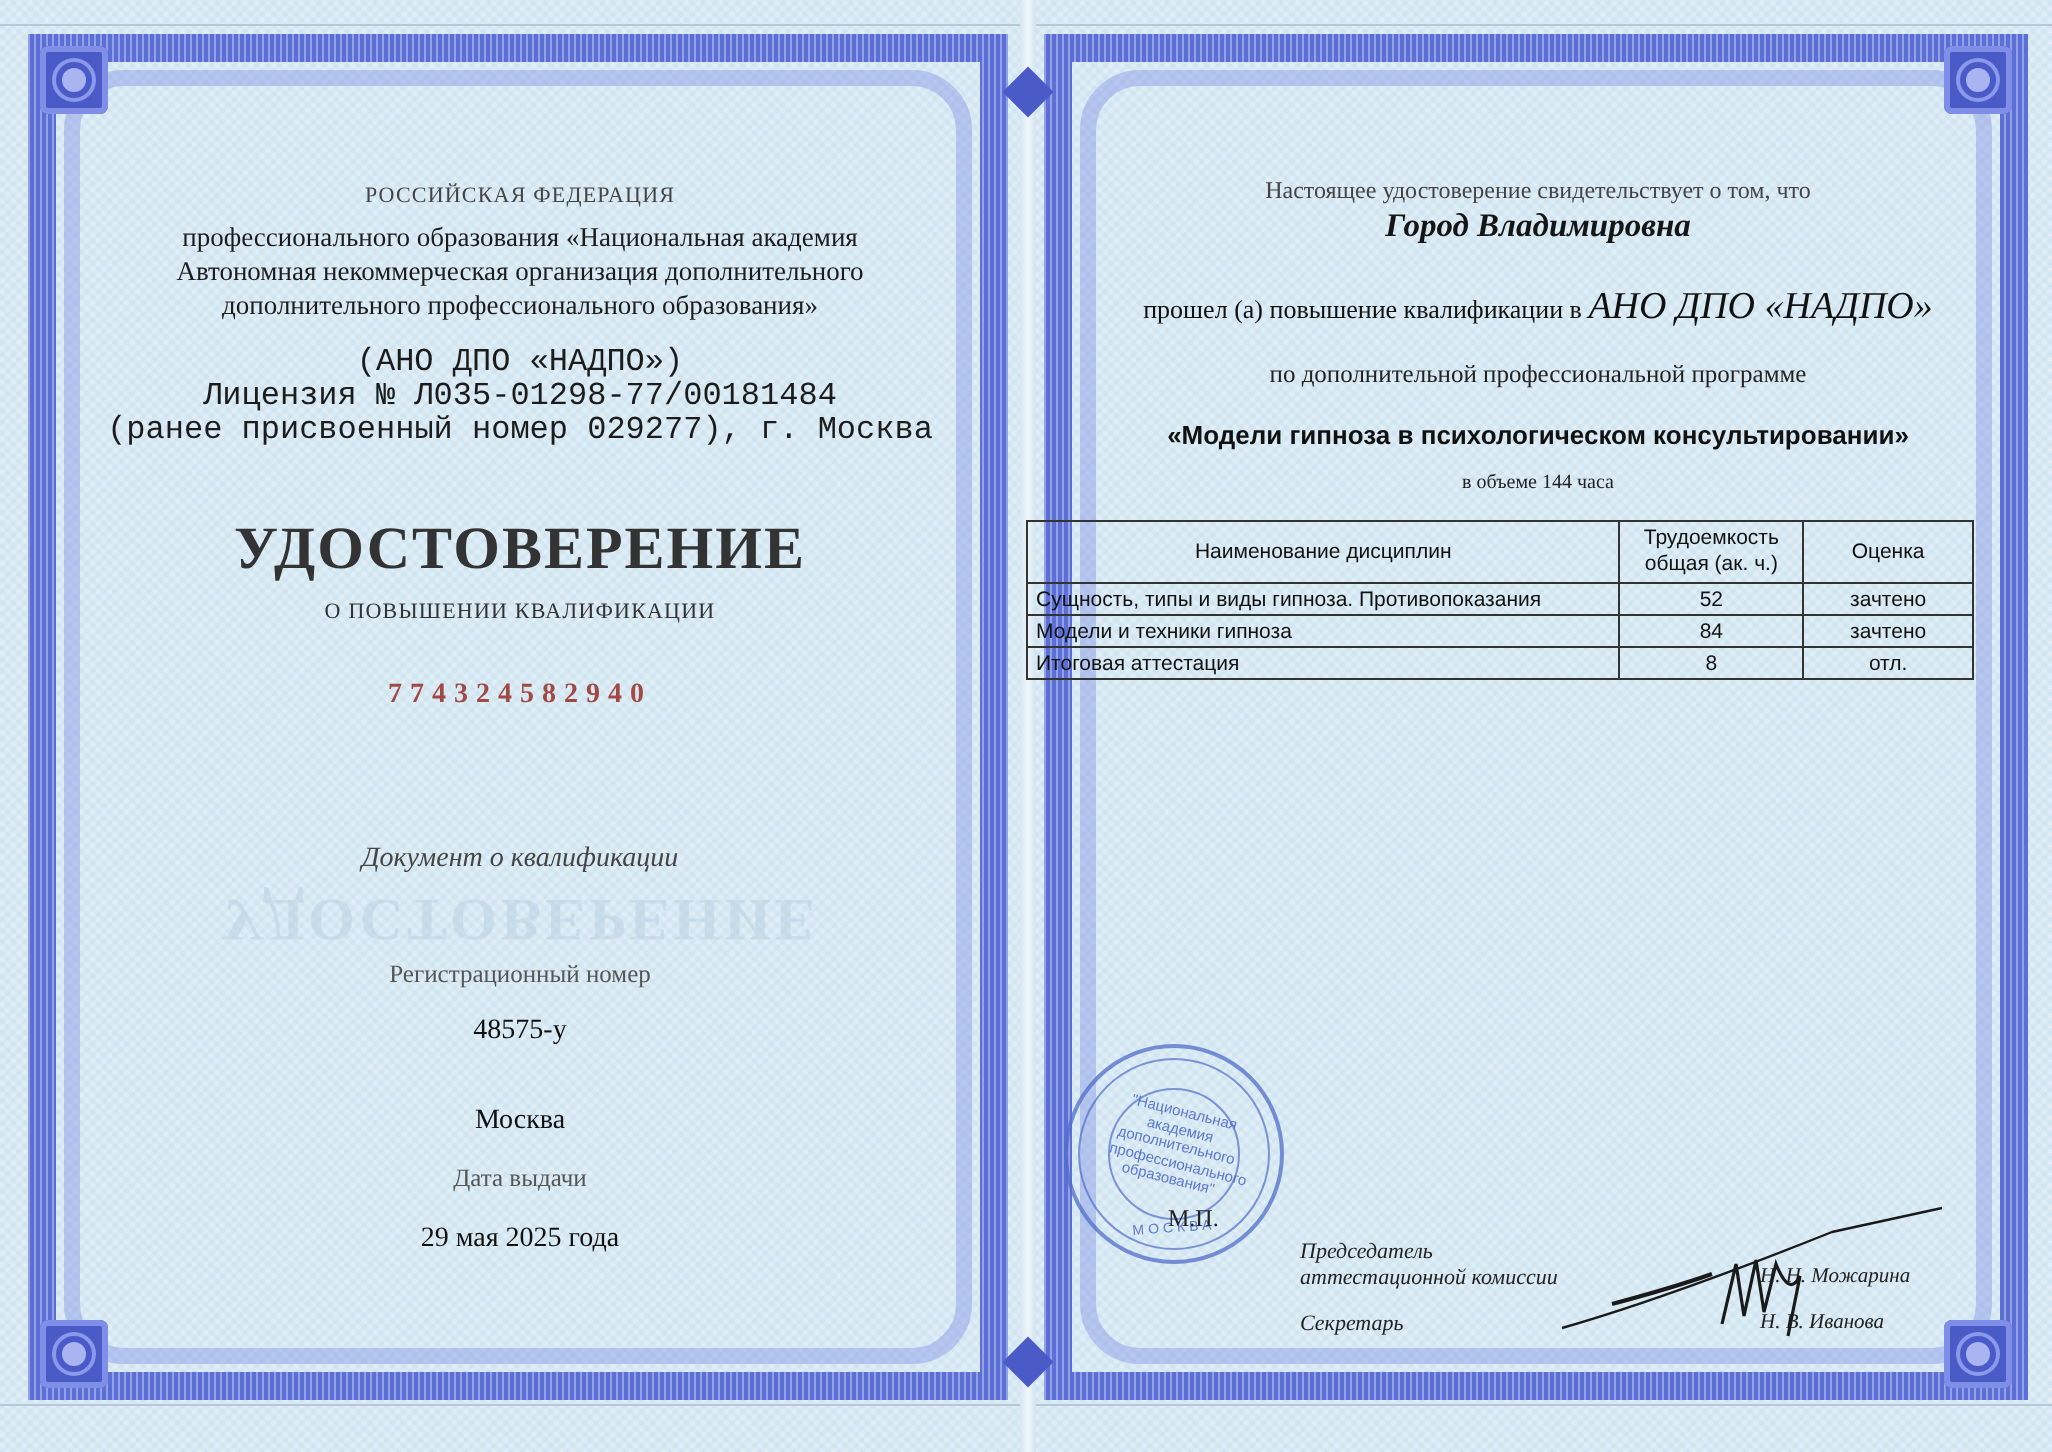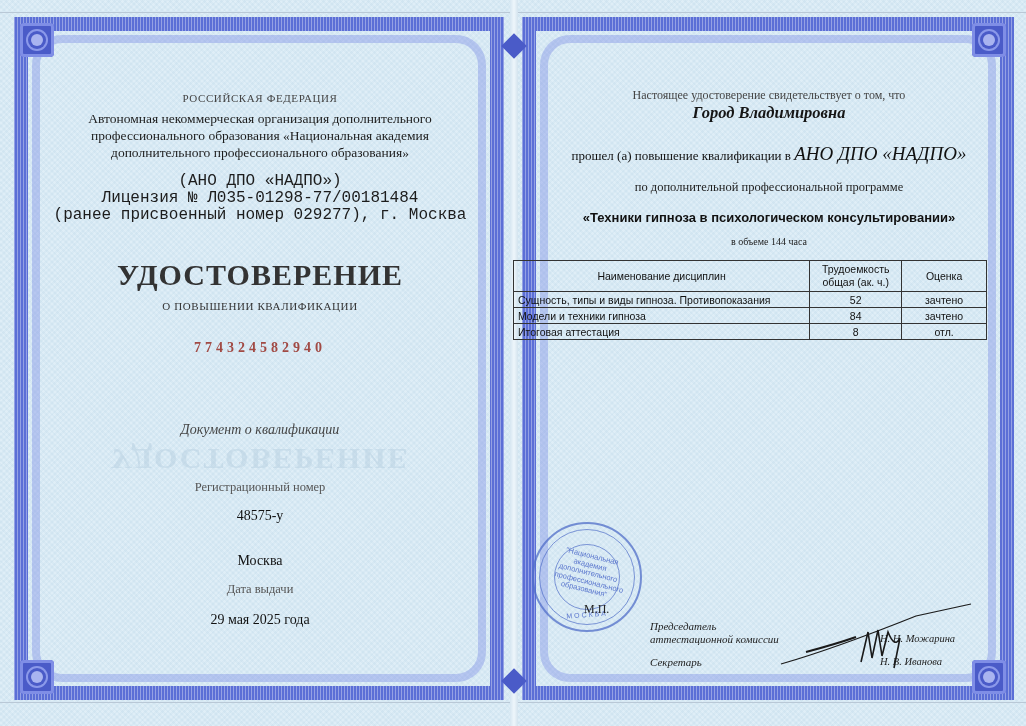--- a/index.html
+++ b/index.html
@@ -128,22 +128,22 @@
   <div class="corner" style="left:972px;top:23px"></div>
   <div class="corner" style="left:972px;top:660px"></div>
 
   <div class="spine"></div>
   <div class="spine-ornament"></div>
   <div class="spine-ornament spine-ornament-b"></div>
 
   <div class="page page-left">
     <div class="l-country">РОССИЙСКАЯ ФЕДЕРАЦИЯ</div>
     <div class="l-org">
+      <div>профессионального образования «Национальная академия</div>
       <div>Автономная некоммерческая организация дополнительного</div>
-      <div>профессионального образования «Национальная академия</div>
       <div>дополнительного профессионального образования»</div>
     </div>
     <div class="l-abbr">
       <div>(АНО ДПО «НАДПО»)</div>
       <div>Лицензия № Л035-01298-77/00181484</div>
       <div>(ранее присвоенный номер 029277), г. Москва</div>
     </div>
 
     <div class="l-title">УДОСТОВЕРЕНИЕ</div>
     <div class="l-subtitle">О ПОВЫШЕНИИ КВАЛИФИКАЦИИ</div>
@@ -160,21 +160,21 @@
 
   <div class="page page-right">
     <div class="r-intro">Настоящее удостоверение свидетельствует о том, что</div>
     <div class="r-name">
       <div>Город Владимировна</div>
     </div>
     <div class="r-passed">
       <span>прошел (а) повышение квалификации в </span><span class="inst">АНО ДПО «НАДПО»</span>
     </div>
     <div class="r-program-intro">по дополнительной профессиональной программе</div>
-    <div class="r-program">«Техники гипноза в психологическом консультировании»</div>
+    <div class="r-program">«Модели гипноза в психологическом консультировании»</div>
     <div class="r-hours">в объеме 144 часа</div>
 
     <table class="disc">
       <thead>
         <tr>
           <th style="width:297px">Наименование дисциплин</th>
           <th style="width:92px">Трудоемкость общая (ак. ч.)</th>
           <th style="width:85px">Оценка</th>
         </tr>
       </thead>

